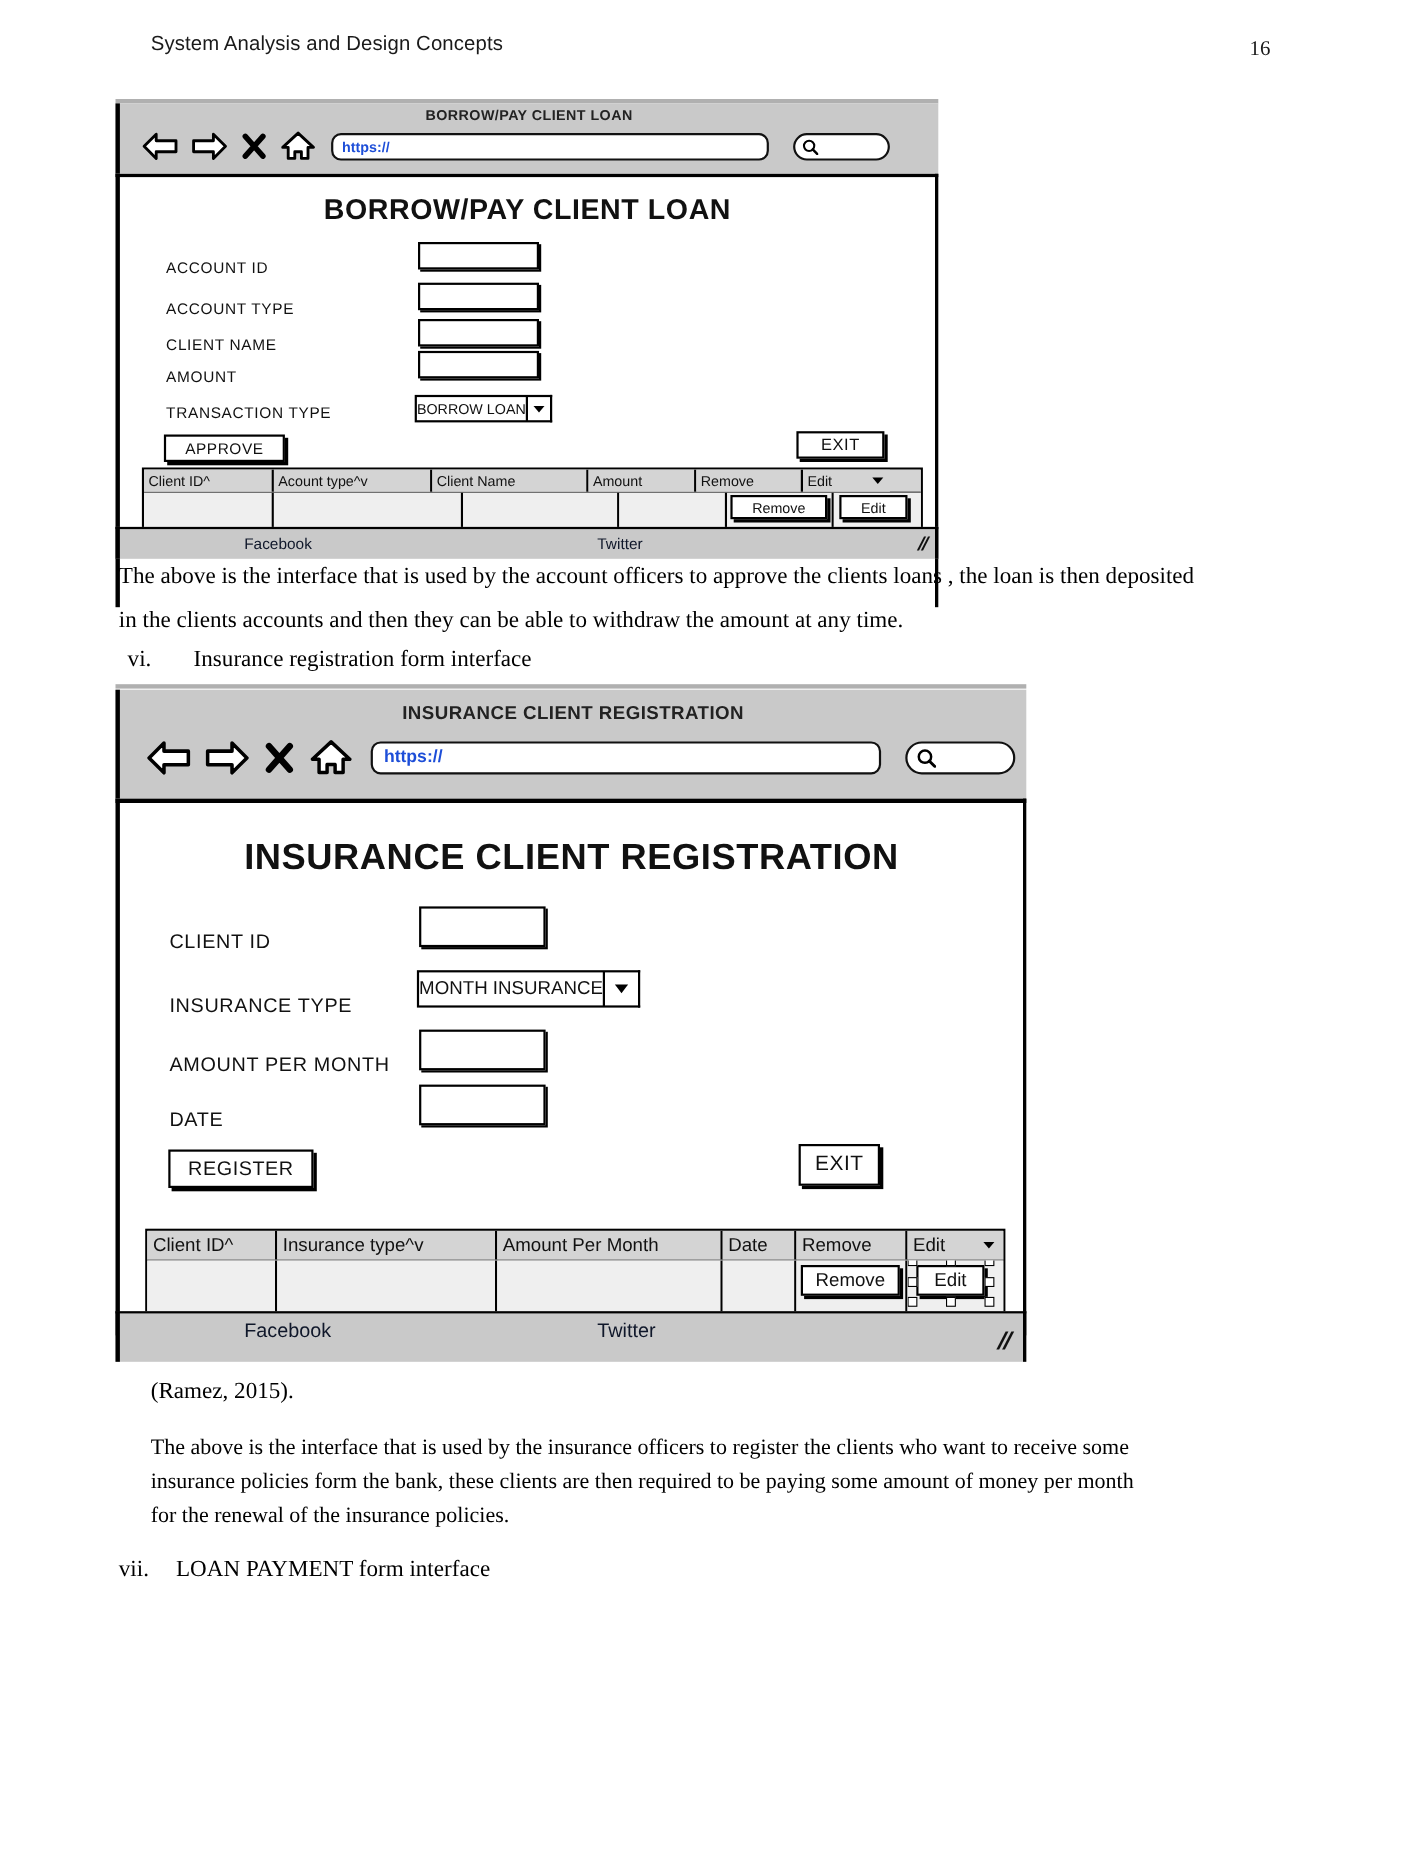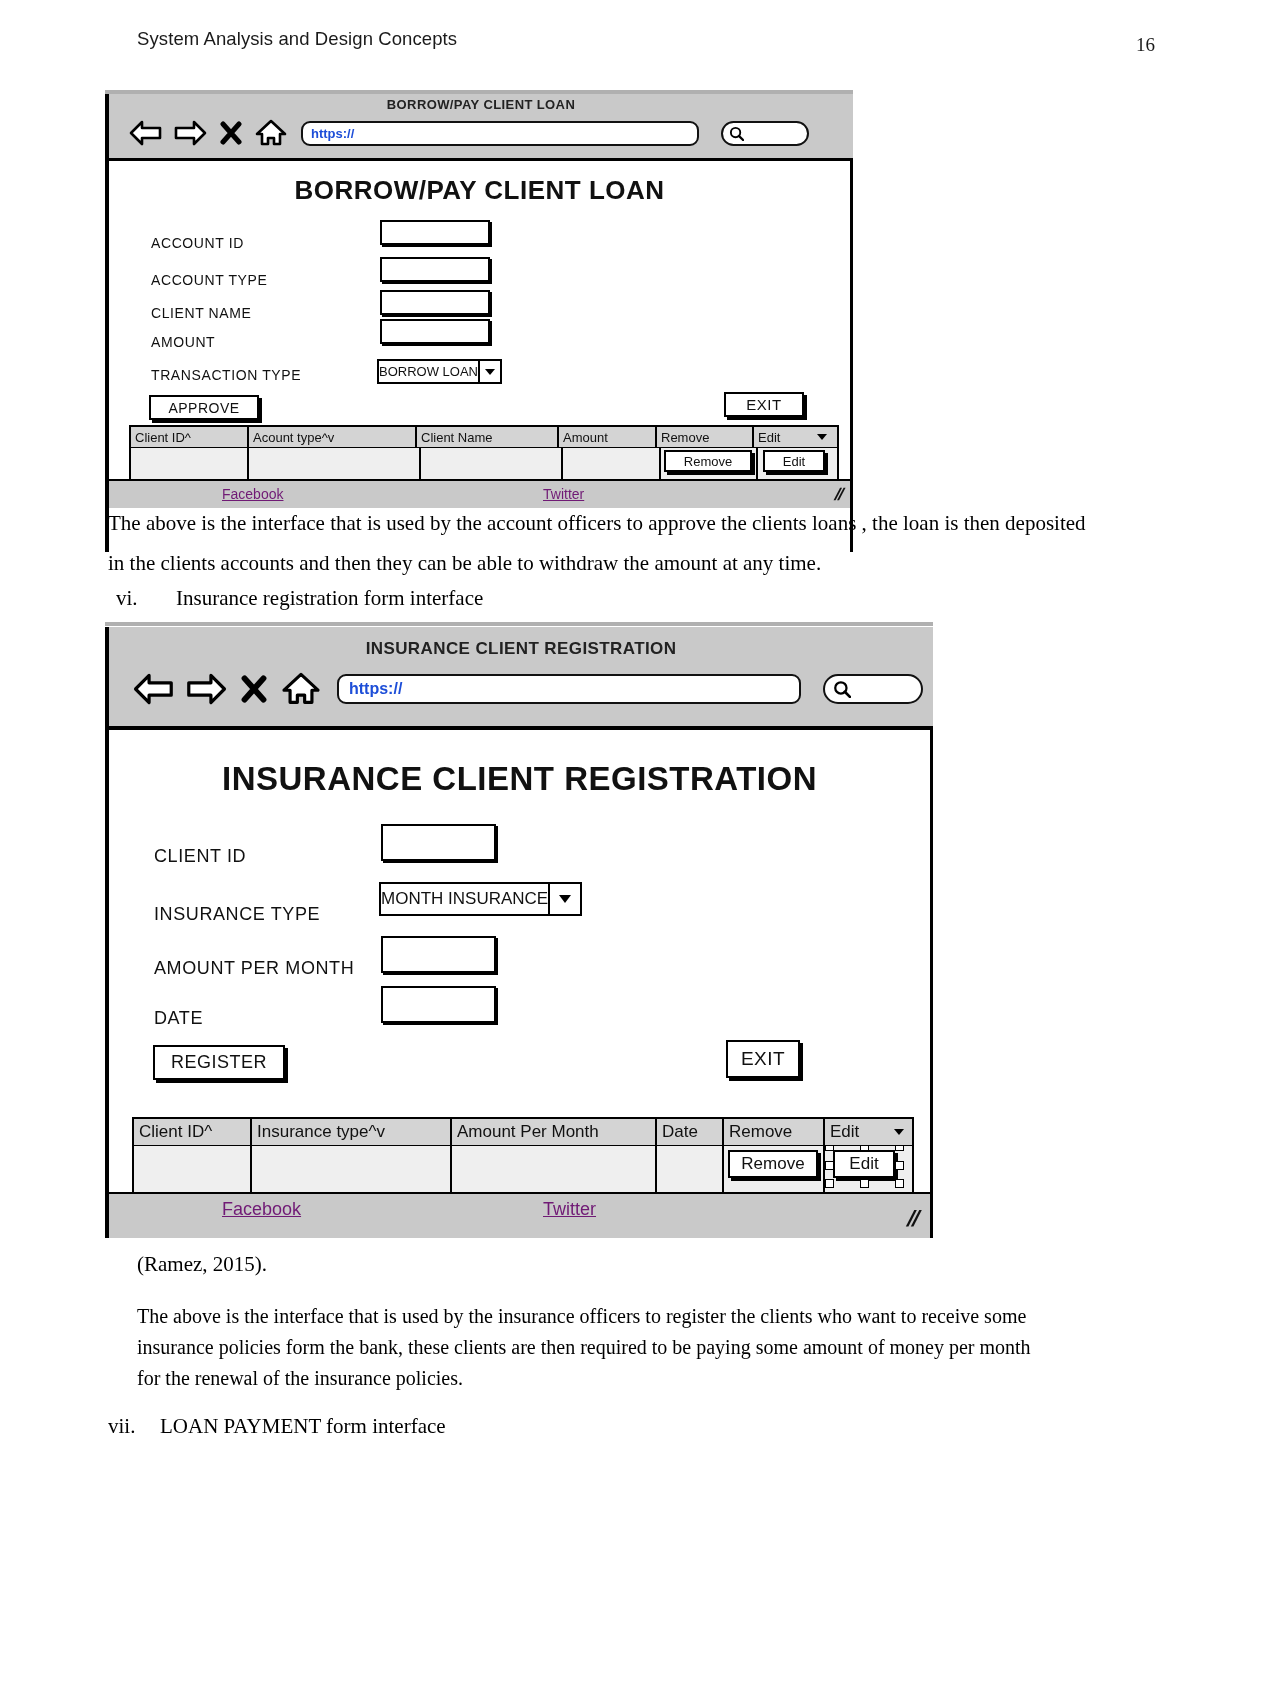--- a/index.html
+++ b/index.html
@@ -258,22 +258,21 @@
     position: absolute;
     background: #c9c9c9;
     border-top: 2px solid #000;
     border-left: 4px solid #000;
     border-right: 3px solid #000;
     box-sizing: border-box;
   }
   .sociallink {
     position: absolute;
     font-family: "Liberation Sans", sans-serif;
-    color: #701a75;
-    text-decoration: underline;
+    color: #0f172a;
     cursor: pointer;
   }
   .resize-grip {
     position: absolute;
     right: 8px;
     bottom: 3px;
     font-family: "Liberation Sans", sans-serif;
     font-weight: 700;
     font-size: 17px;
     color: #111;
@@ -397,21 +396,21 @@
         <span class="caret-sm"></span>
       </div>
     </div>
 
     <div class="btn" style="left:40px; top:234px; width:110px; height:25px; font-size:14px;">APPROVE</div>
     <div class="btn" style="left:615px; top:231px; width:80px; height:25px; font-size:15px;">EXIT</div>
 
     <div class="grid" style="left:20px; top:264px; width:710px; height:58px;">
       <div class="grid-head" style="height:20px;">
         <div class="gcell" style="width:118px; font-size:13px; padding-left:4px;">Client ID^</div>
-        <div class="gcell" style="width:168px; font-size:13px; padding-left:4px;">Acount type^v</div>
+        <div class="gcell" style="width:144px; font-size:13px; padding-left:4px;">Acount type^v</div>
         <div class="gcell" style="width:142px; font-size:13px; padding-left:4px;">Client Name</div>
         <div class="gcell" style="width:98px; font-size:13px; padding-left:4px;">Amount</div>
         <div class="gcell" style="width:97px; font-size:13px; padding-left:4px;">Remove</div>
         <div class="gcell" style="width:79px; font-size:13px; padding-left:4px; justify-content:space-between; padding-right:6px;">
           <span>Edit</span>
           <span class="caret-sm"></span>
         </div>
       </div>
       <div class="grid-body">
         <div class="gcell" style="width:118px;"></div>

